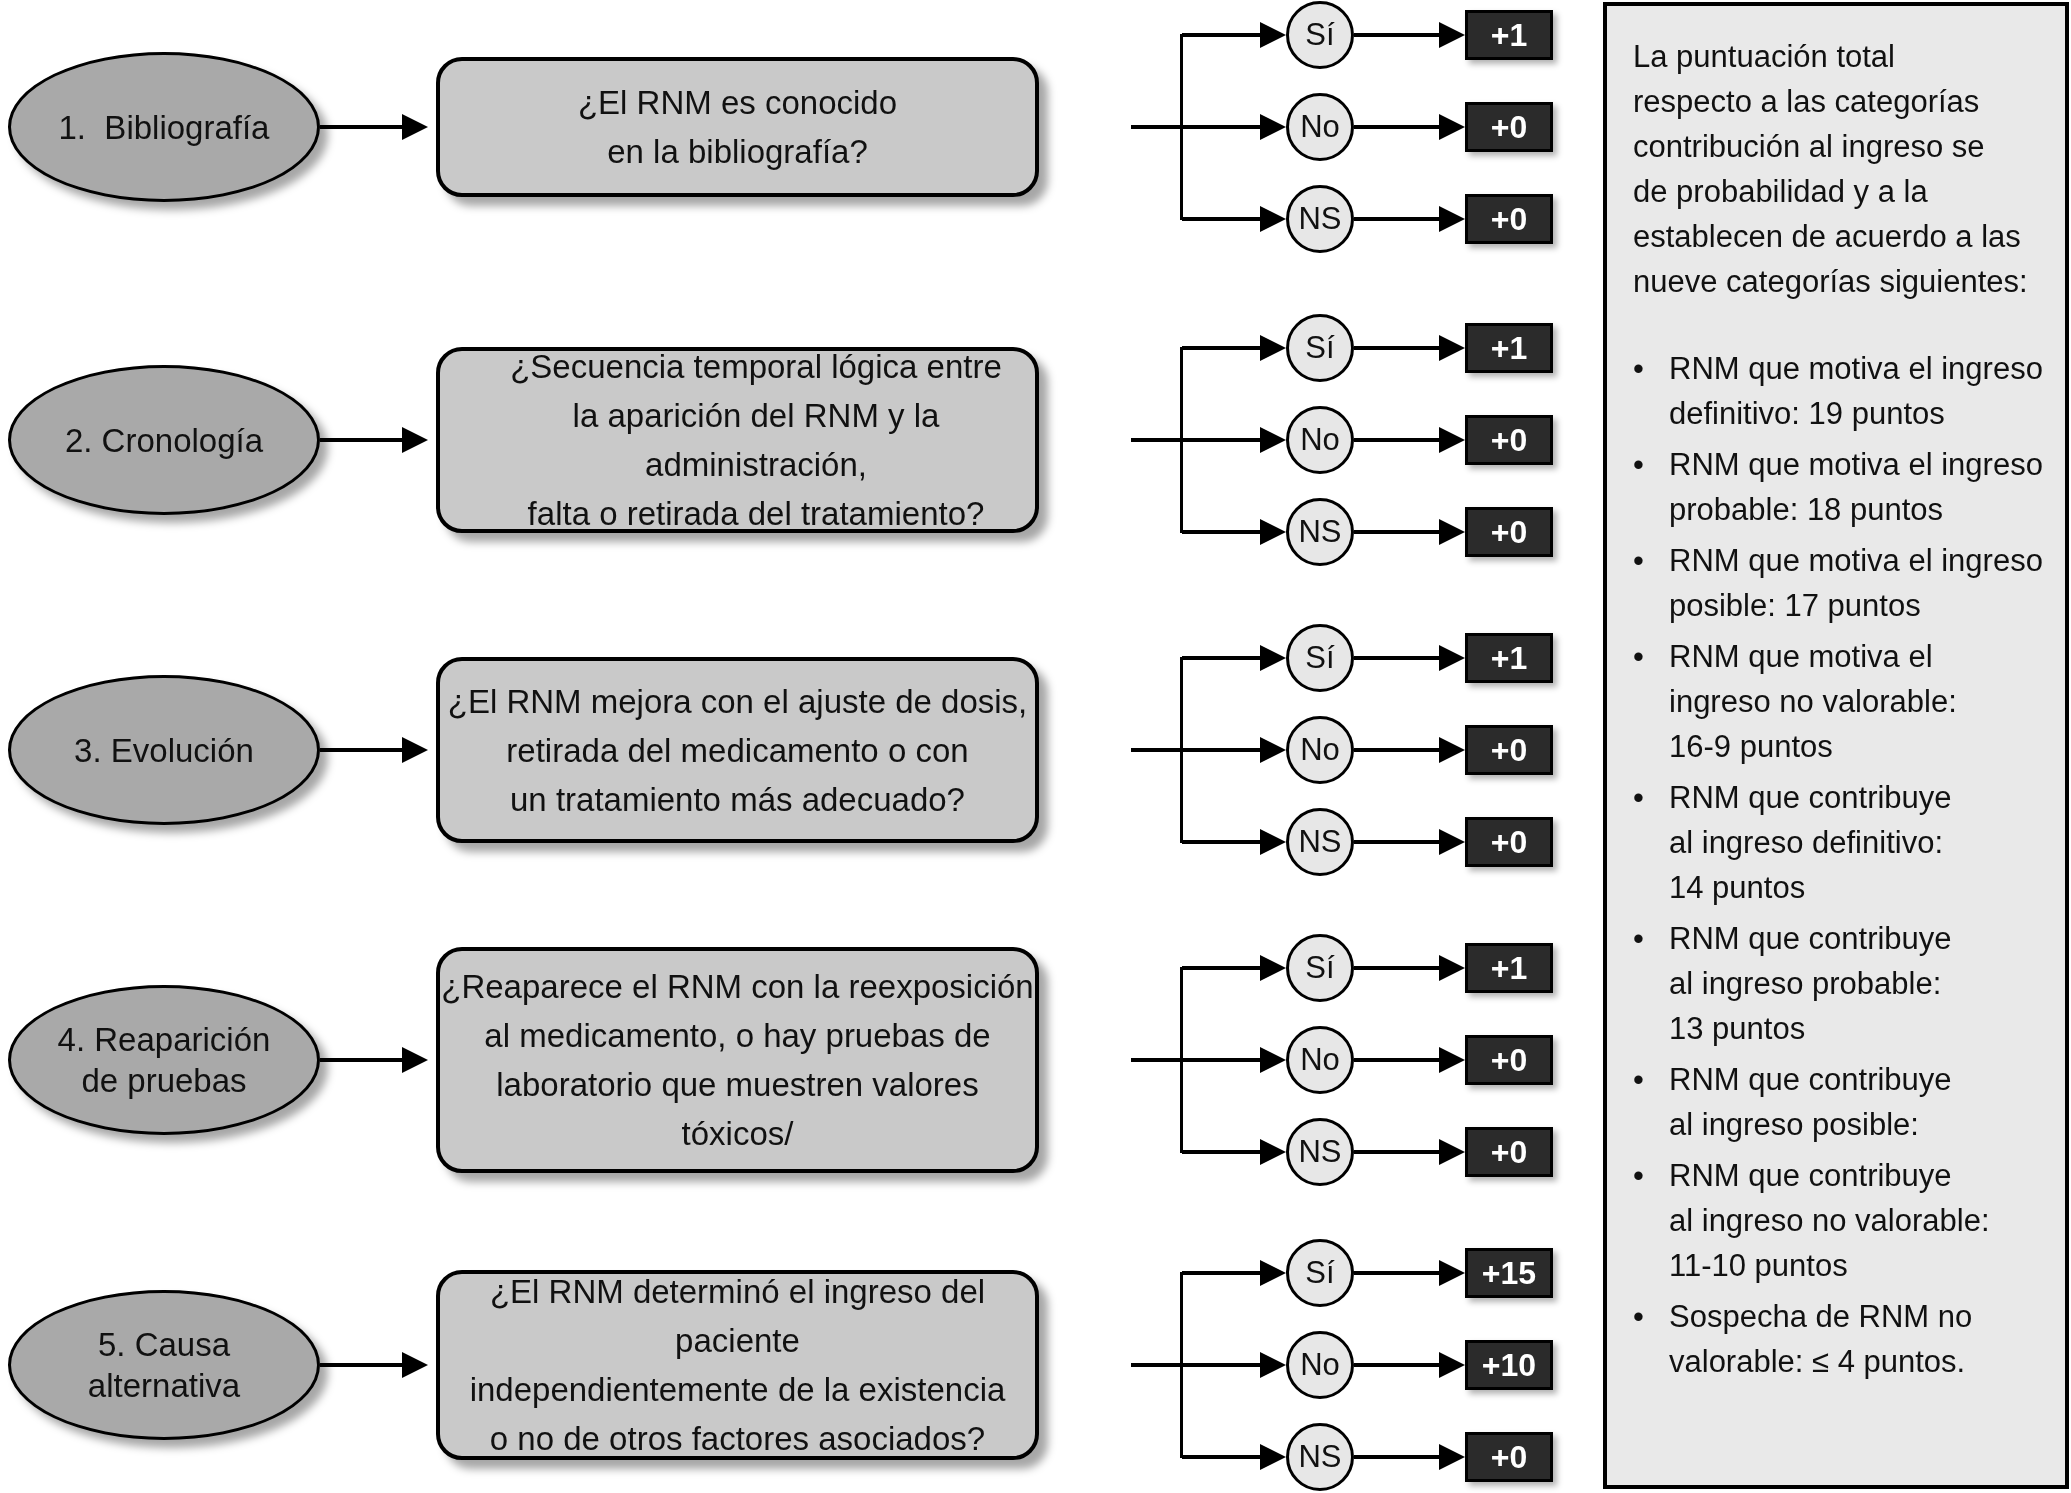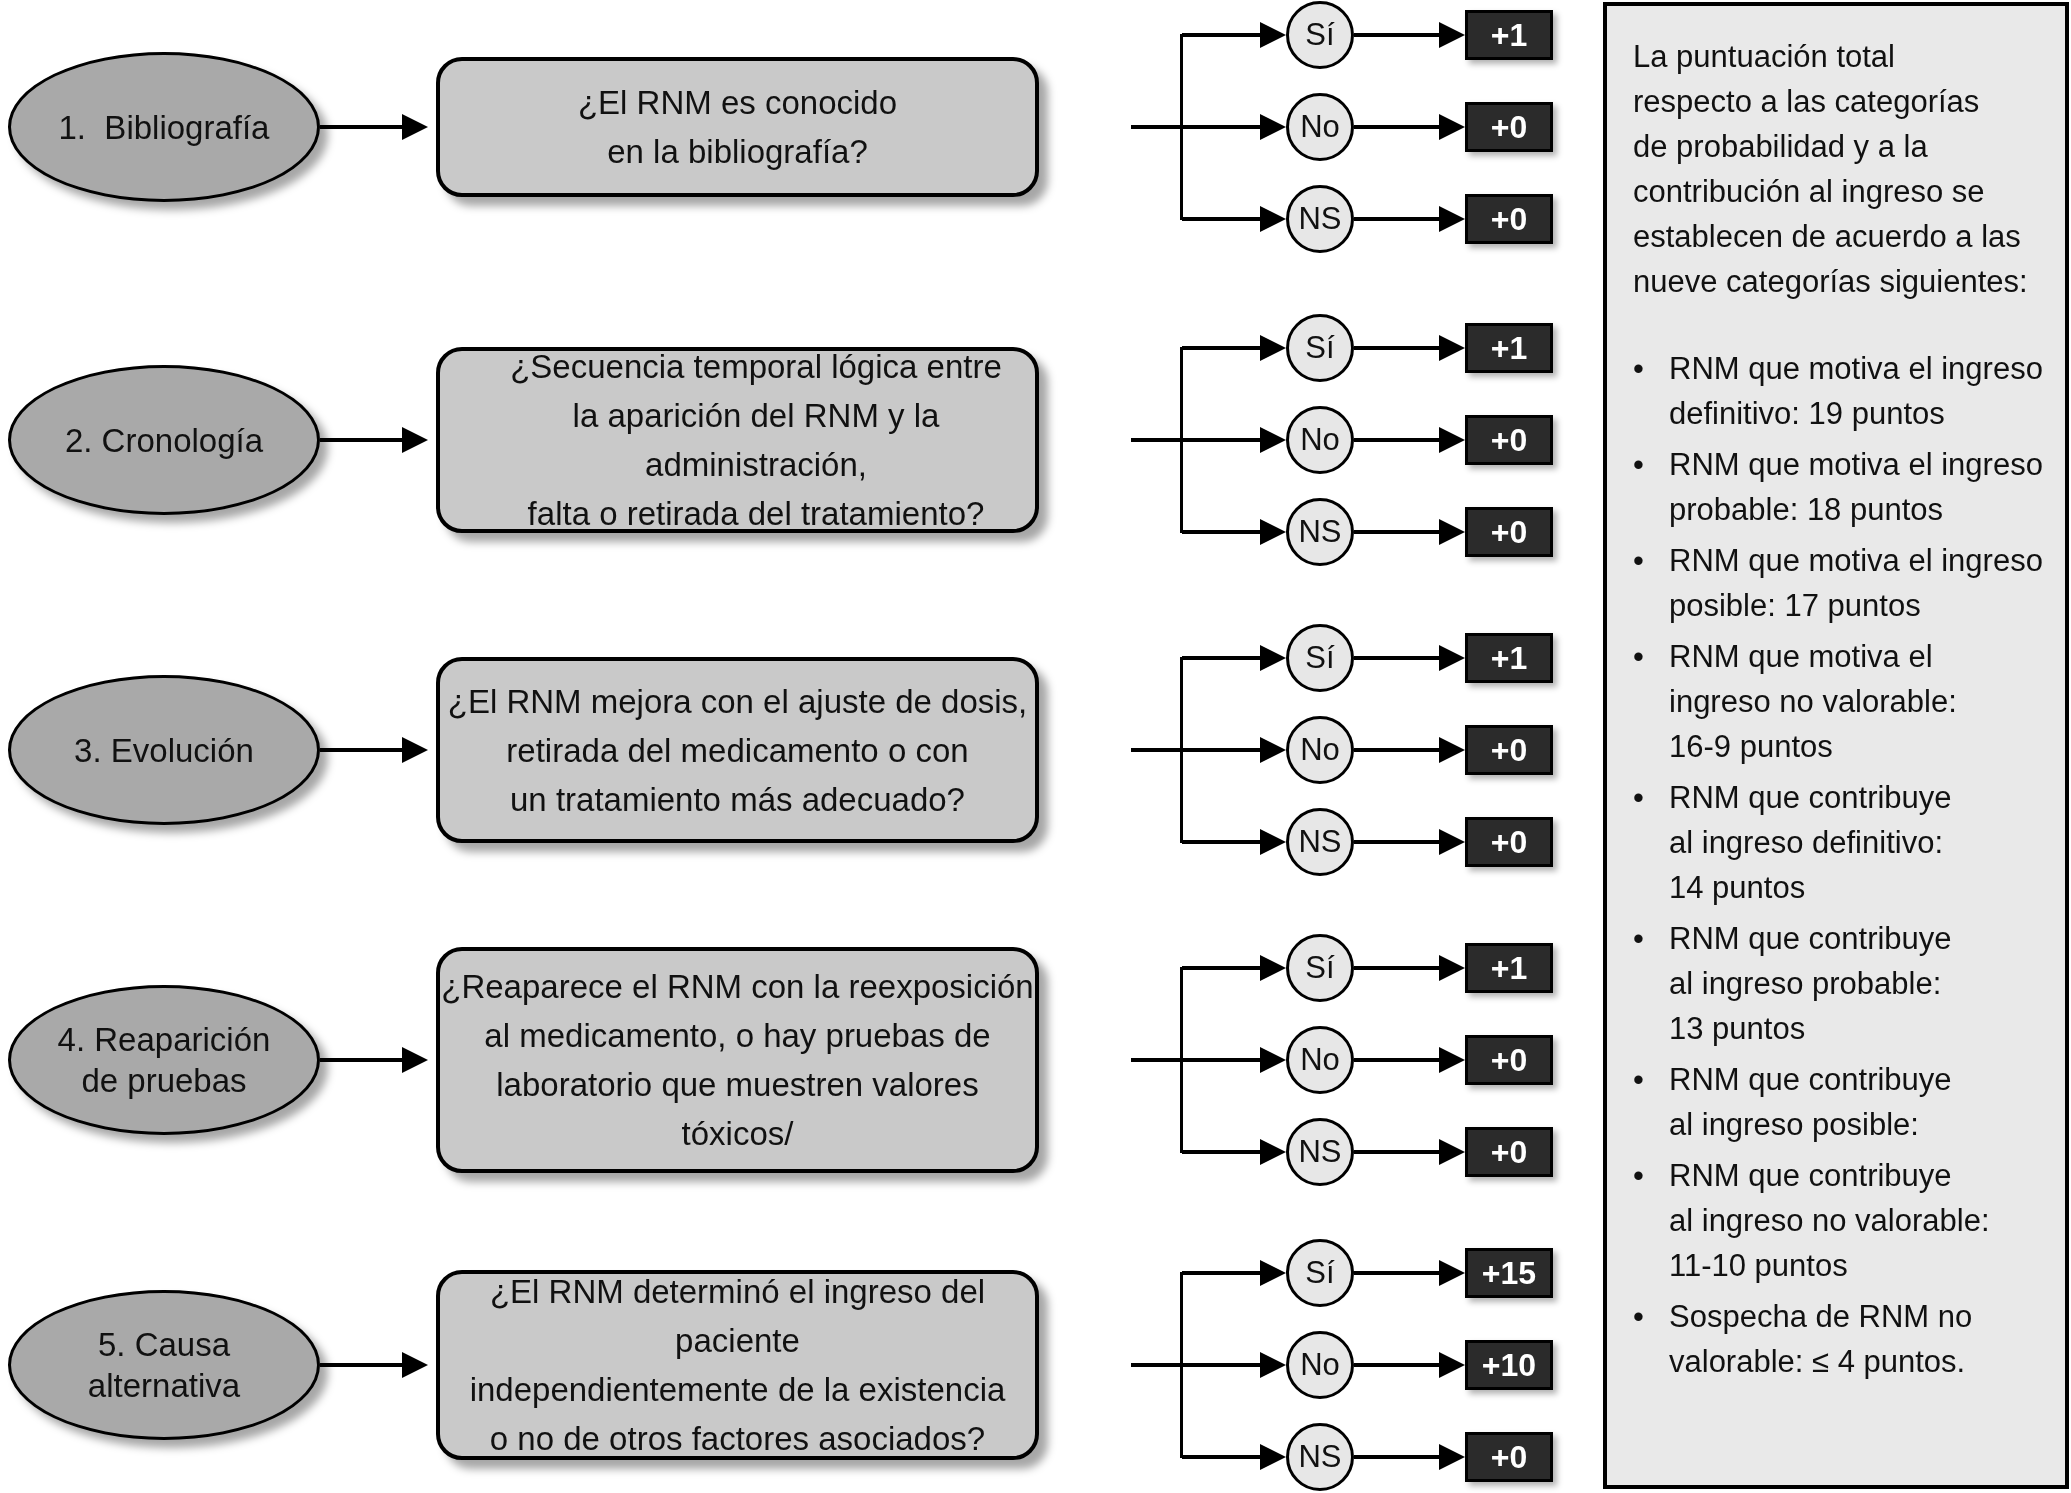--- a/index.html
+++ b/index.html
@@ -304,22 +304,22 @@
     <div class="ahead c-head" style="top:1444px;"></div>
     <div class="score" style="top:1432px;">
         <span>+0</span>
       </div>
   </div>
 
   <div class="panel">
     <div class="panel-intro">
       <div>La puntuación total</div>
       <div>respecto a las categorías</div>
+      <div>contribución al ingreso se</div>
       <div>de probabilidad y a la</div>
-      <div>contribución al ingreso se</div>
       <div>establecen de acuerdo a las</div>
       <div>nueve categorías siguientes:</div>
     </div>
 
     <div class="bullet">
       <span class="bullet-marker"></span>
       <div class="bullet-lines">
         <div>RNM que motiva el ingreso</div>
         <div>definitivo: 19 puntos</div>
       </div>

